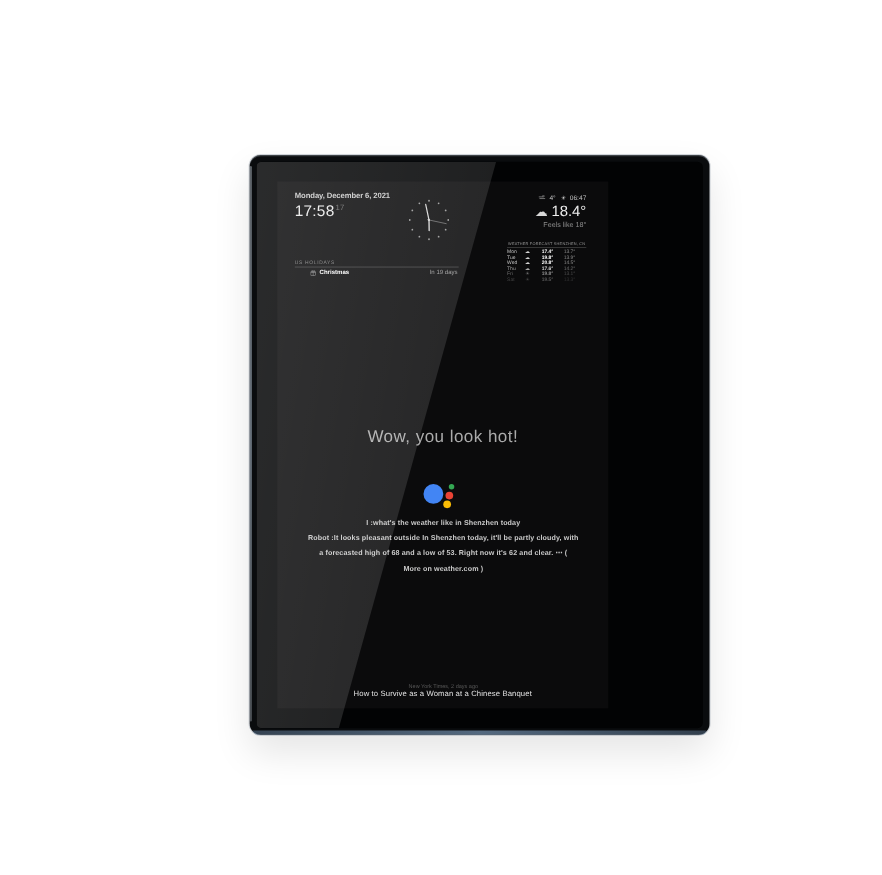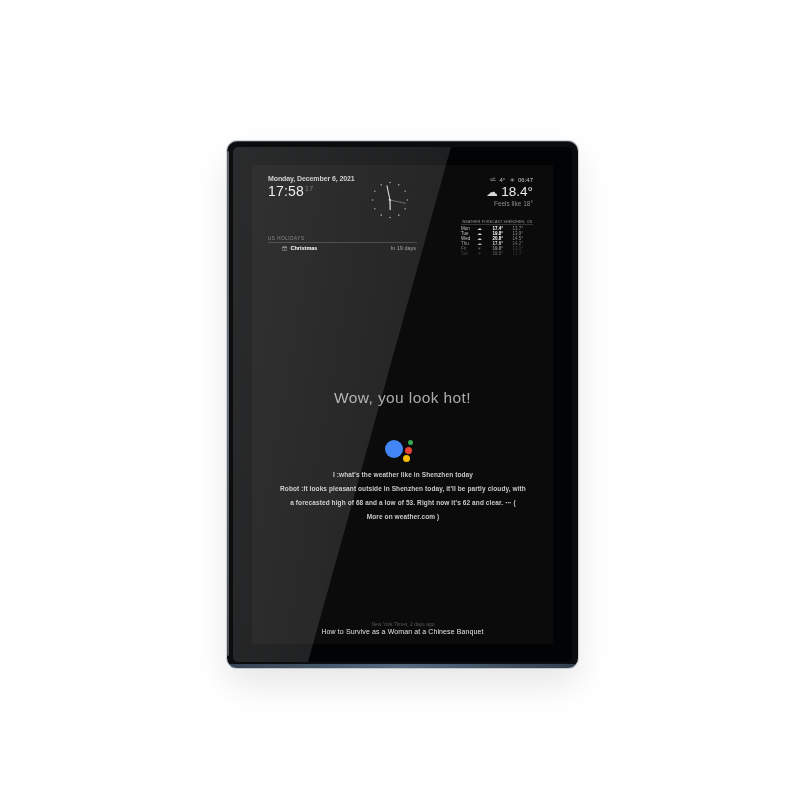--- a/index.html
+++ b/index.html
@@ -5,21 +5,21 @@
   html,body { margin:0; padding:0; }
   body {
     width:802px; height:795px; background:#ffffff;
     font-family:"Liberation Sans","DejaVu Sans",sans-serif;
     overflow:hidden;
   }
   .stage { position:relative; width:802px; height:795px; }
 
   
   .device {
-    position:absolute; left:227px; top:141px; width:351px; height:527px;
+    position:absolute; left:227px; top:141px; width:418px; height:527px;
     background:#0a0c0e; border-radius:10px;
     box-shadow: 0 0 0 1px rgba(145,155,168,0.40),
                 inset 0 1px 0 rgba(185,195,205,0.30),
                 0 16px 34px rgba(0,0,0,0.10);
   }
   .device-bottom-edge {
     position:absolute; left:3px; right:3px; bottom:0; height:4px;
     border-radius:0 0 8px 8px;
     background:linear-gradient(to right, rgba(88,112,138,.55), rgba(120,150,182,.68), rgba(88,112,138,.50));
   }

